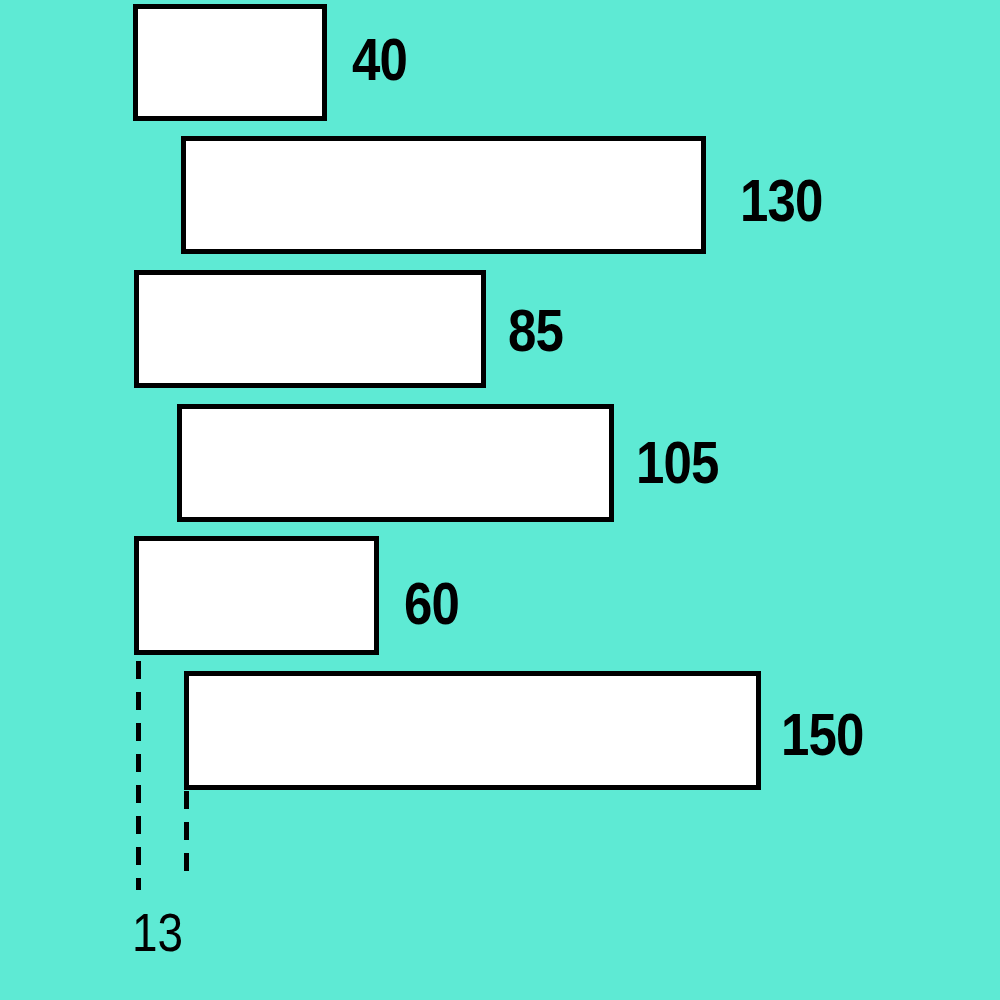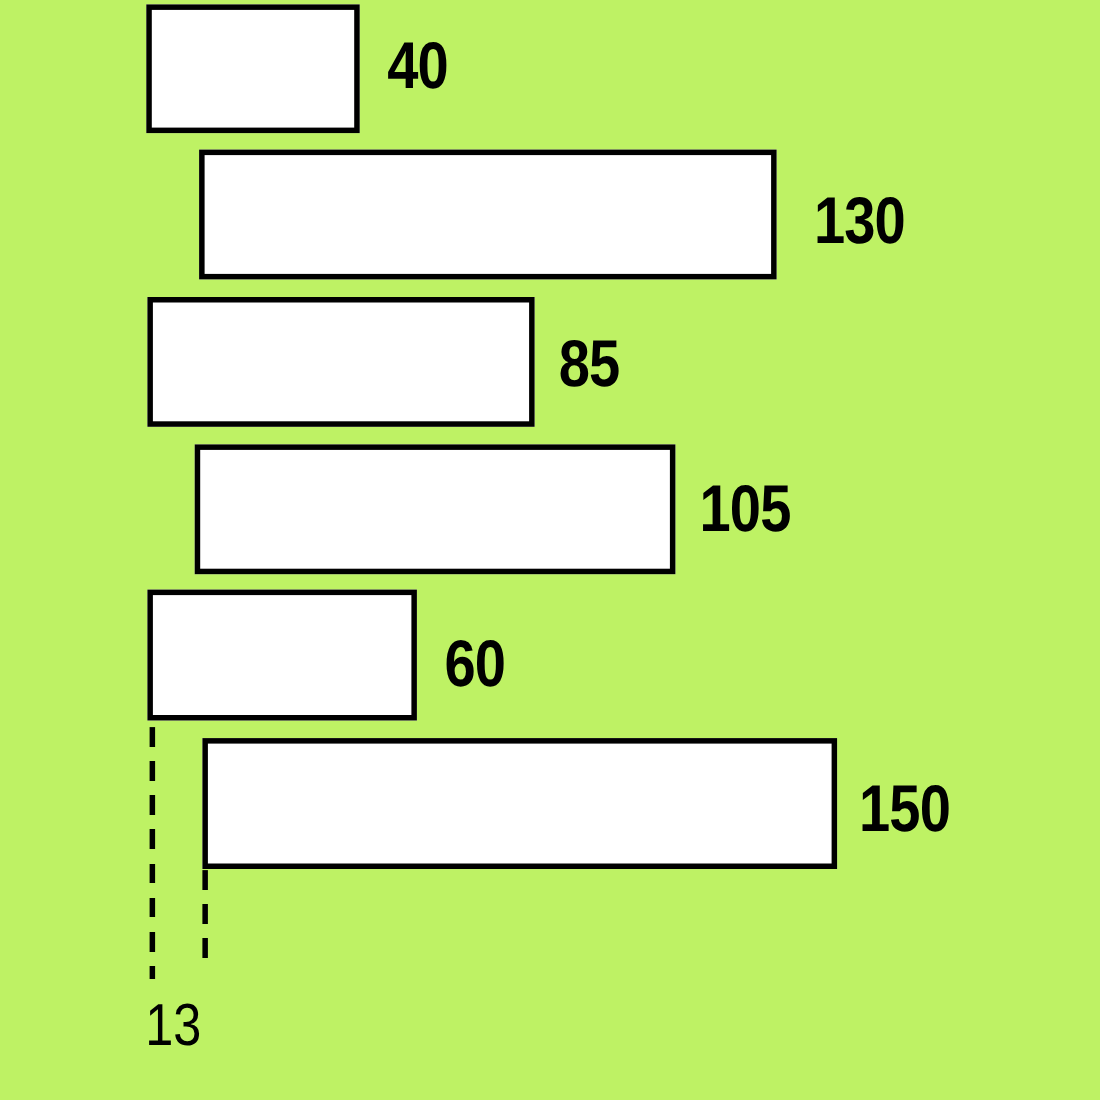--- a/index.html
+++ b/index.html
@@ -4,21 +4,21 @@
 <style>
   html, body {
     margin: 0;
     padding: 0;
     background: #ffffff;
   }
   .canvas {
     position: relative;
     width: 1000px;
     height: 1000px;
-    background: #bef264;
+    background: #5eead4;
     overflow: hidden;
     font-family: "Liberation Sans", "DejaVu Sans", sans-serif;
   }
   .bar {
     position: absolute;
     box-sizing: border-box;
     border: 5px solid #000000;
     background: #ffffff;
   }
   .num-label {

